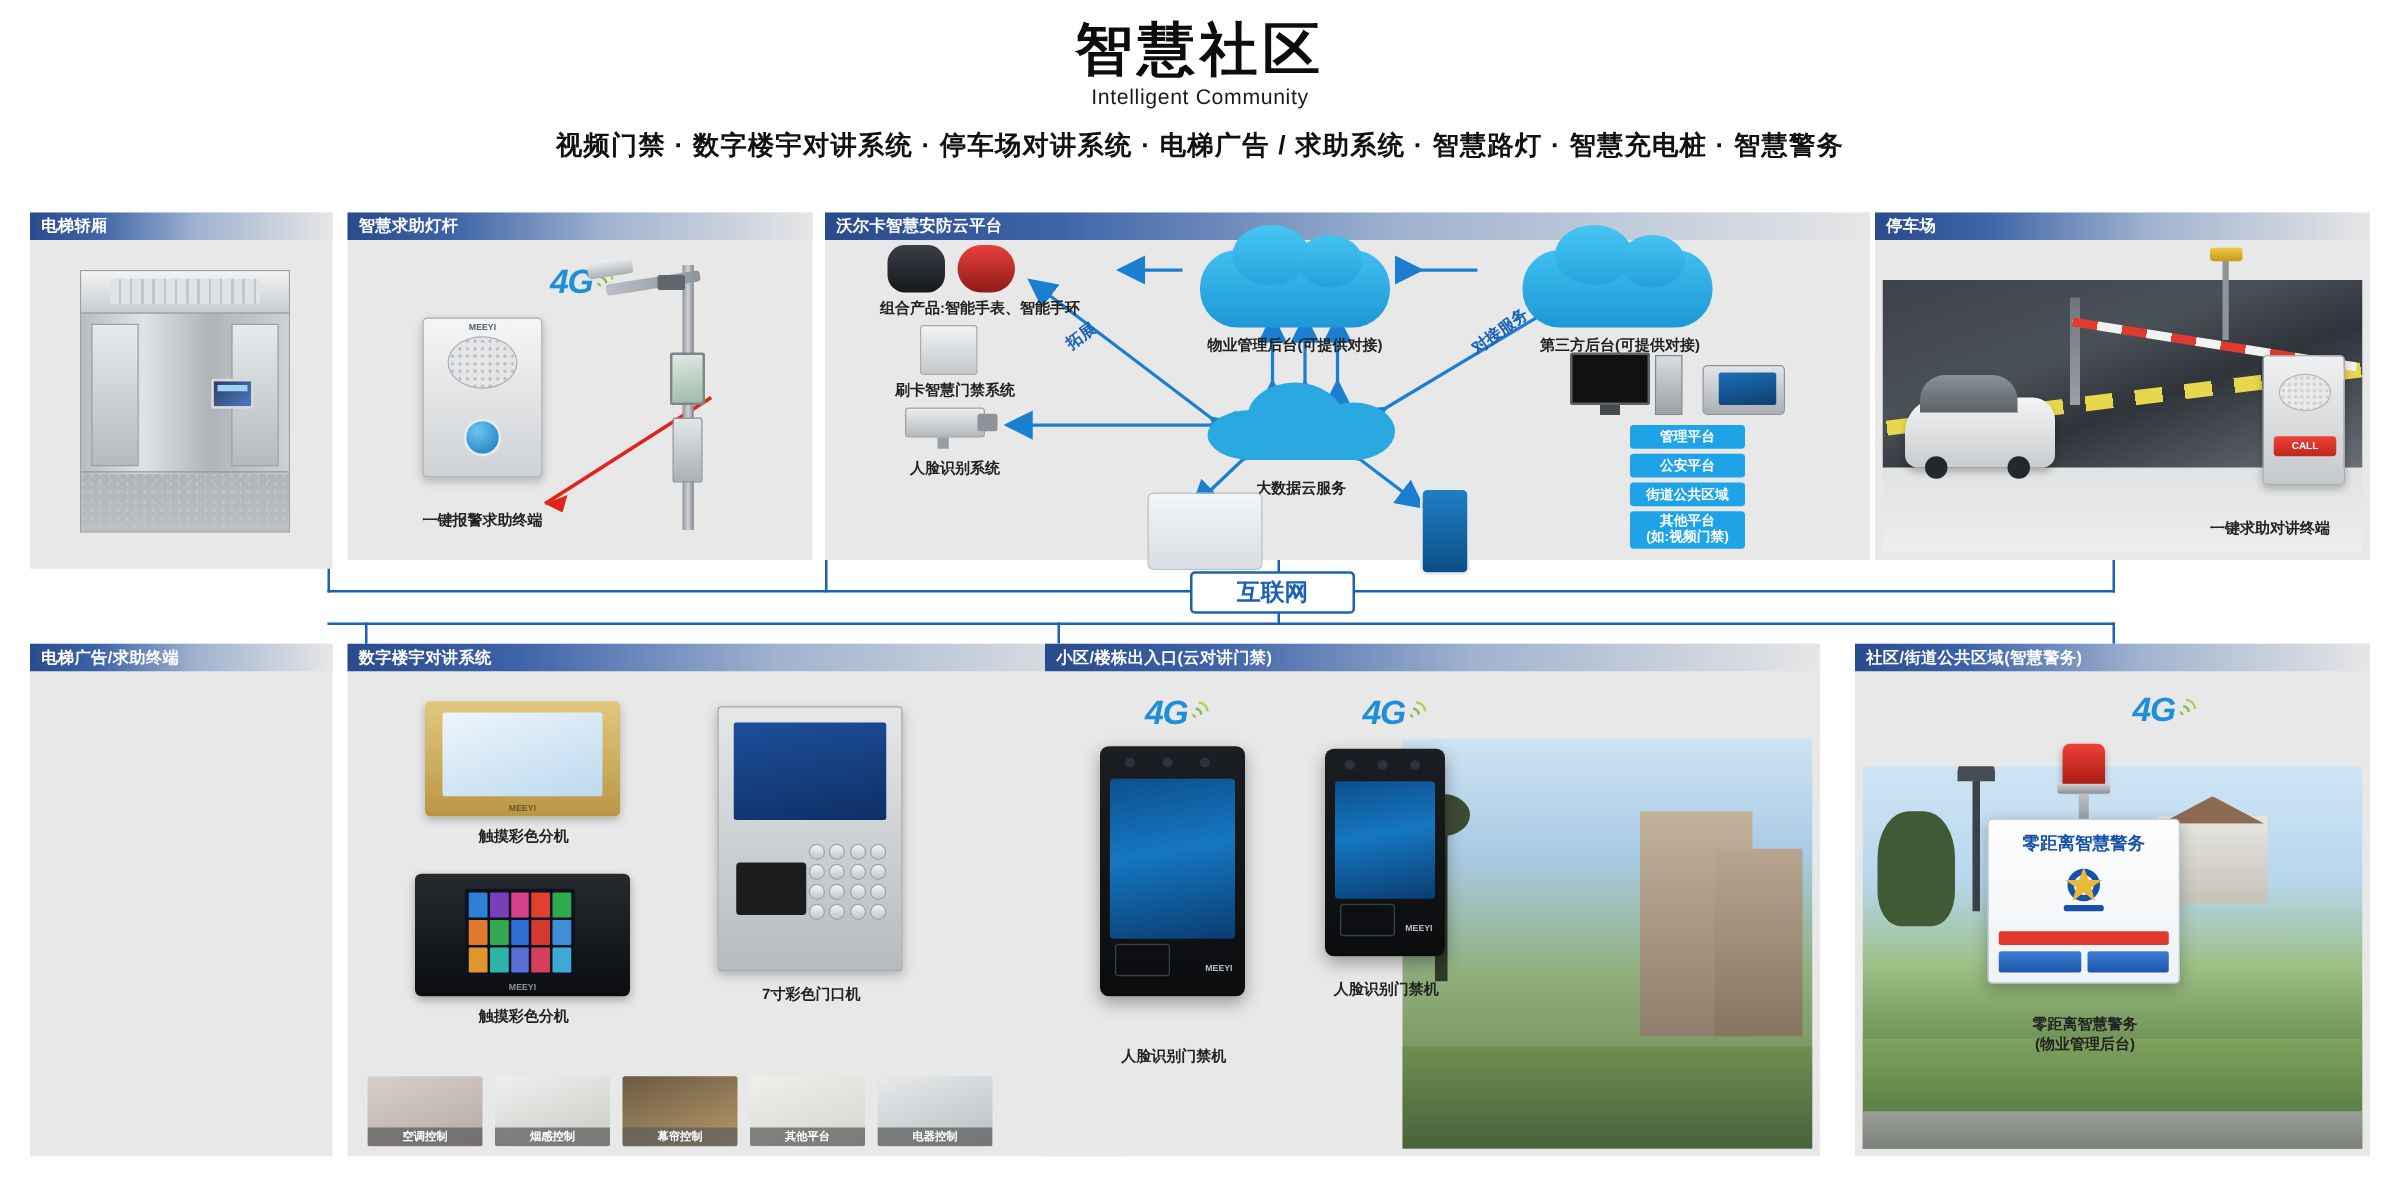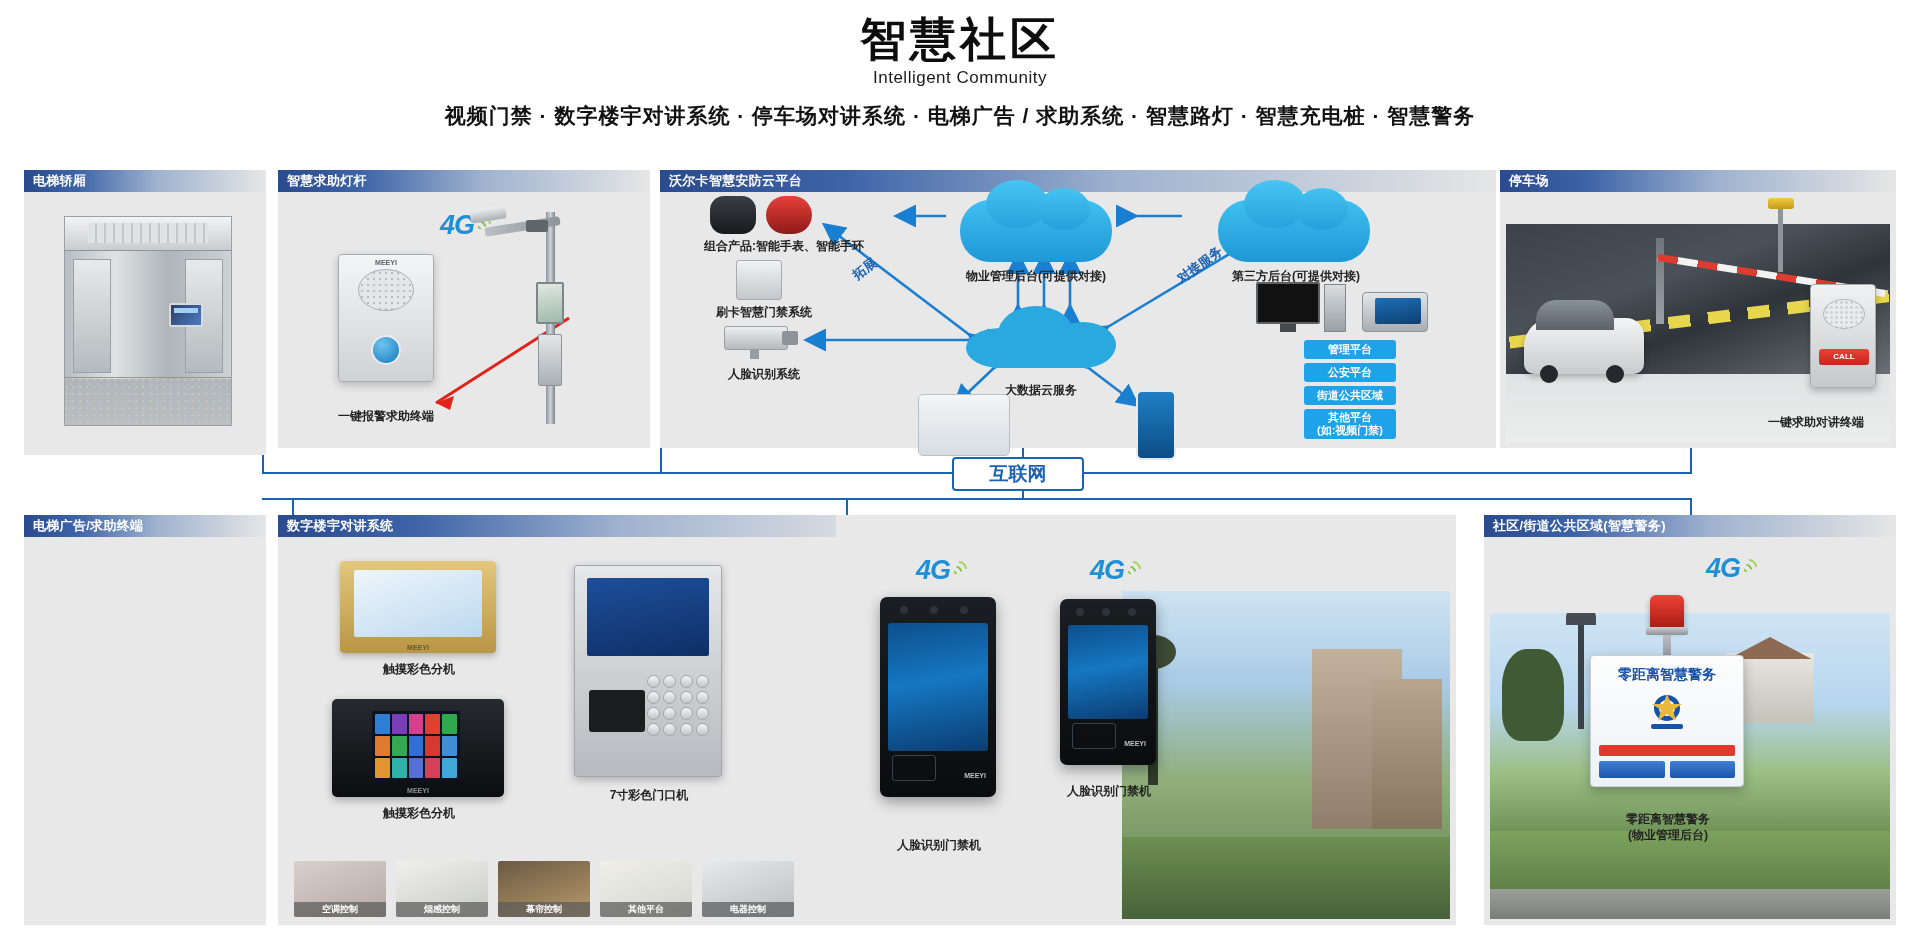--- a/index.html
+++ b/index.html
@@ -417,20 +417,23 @@
         <div class="lb">其他平台</div>
       </div>
       <div class="thumb" style="left:418px;top:318px;background:linear-gradient(160deg,#e7e9ea,#b9bfc3);">
         <div class="lb">电器控制</div>
       </div>
     </div>
   </div>
 </div>
 
 <div class="panel" style="left:836px;top:515px;width:620px;height:410px;">
+  <div class="panel-head">
+    <span class="ht">小区/楼栋出入口(云对讲门禁)</span>
+  </div>
   <div class="panel-body" style="overflow:hidden;">
     <div class="photo-bg" style="left:280px;top:48px;right:0;bottom:0;
          background:linear-gradient(180deg,#cfe3f2 0%,#a9cbe6 28%,#8fae7a 58%,#5d7d4a 100%);">
       <div style="position:absolute;left:190px;top:58px;width:90px;height:180px;background:linear-gradient(180deg,#c2b19b,#8e7e6b);"></div>
       <div style="position:absolute;left:250px;top:88px;width:70px;height:150px;background:linear-gradient(180deg,#b7a58f,#85755f);"></div>
       <div style="position:absolute;left:26px;top:64px;width:10px;height:130px;background:#2f3a2a;"></div>
       <div style="position:absolute;left:8px;top:44px;width:46px;height:34px;background:#3d4a34;border-radius:50%;"></div>
       <div style="position:absolute;left:0;bottom:0;right:0;height:82px;background:linear-gradient(180deg,#6e8f52,#46633a);"></div>
     </div>
 

